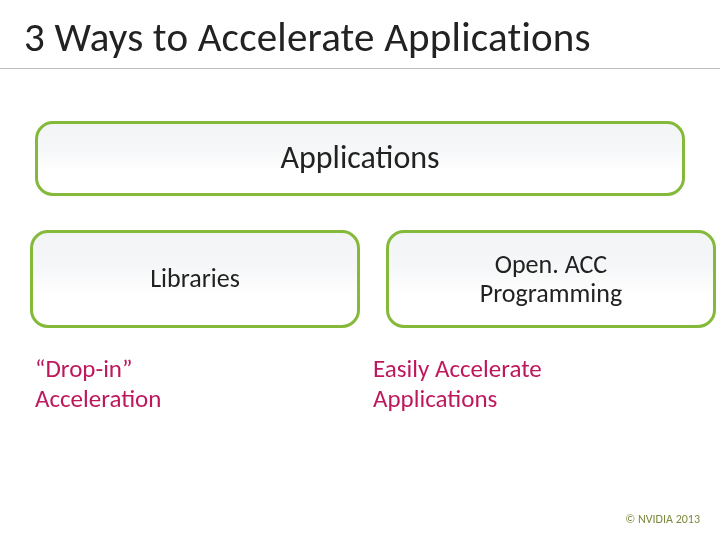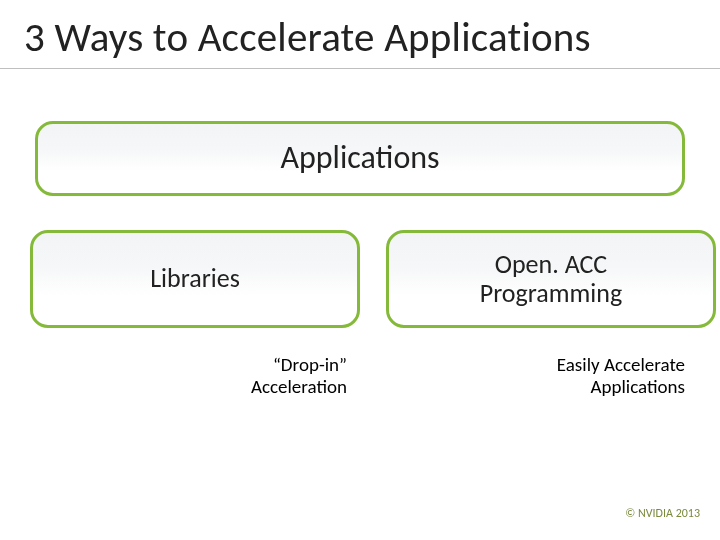--- a/index.html
+++ b/index.html
@@ -59,30 +59,30 @@
   }
   .captions {
     width: 650px;
     margin: 26px auto 0 auto;
     display: flex;
     justify-content: space-between;
     gap: 26px;
   }
   .cap {
     flex: 1 1 0;
-    text-align: right;
-    font-size: 19px;
+    text-align: left;
+    font-size: 25px;
     line-height: 1.18;
-    color: #000000;
+    color: #be185d;
     white-space: pre-line;
   }
   .footer {
     position: absolute;
     right: 20px;
-    bottom: 20px;
+    bottom: 14px;
     font-size: 12px;
     color: #7a8a3d;
   }
 </style>
 </head>
 <body>
 
 <div class="title-wrap">
   <h1 class="title">3 Ways to Accelerate Applications</h1>
 </div>

